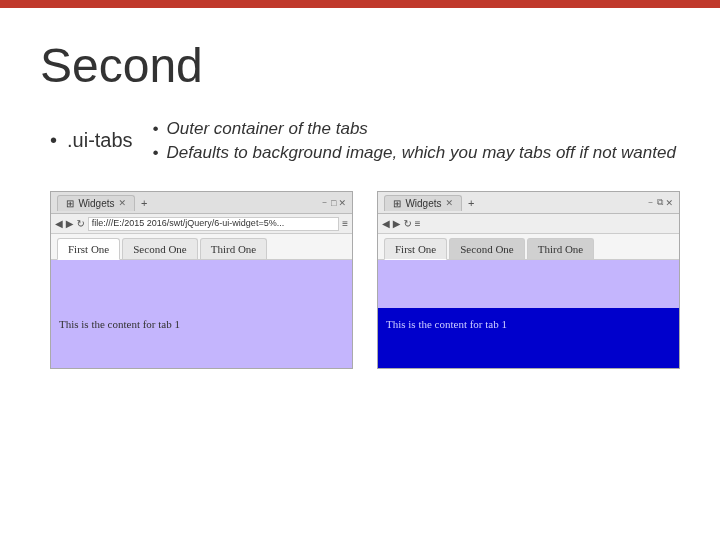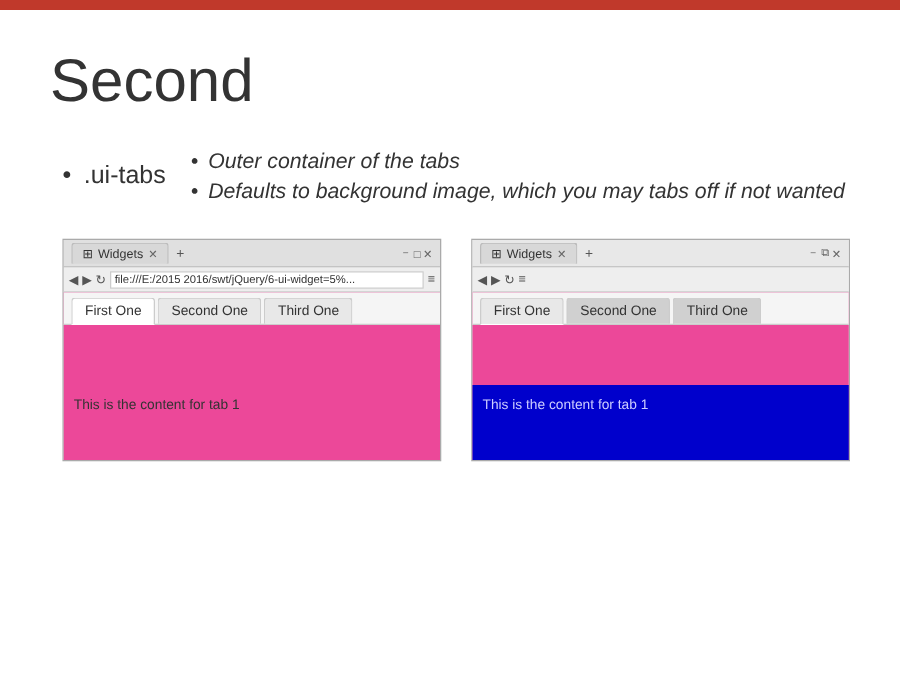--- a/index.html
+++ b/index.html
@@ -144,22 +144,23 @@
       color: #333;
       padding: 0 3px;
       overflow: hidden;
       white-space: nowrap;
       text-overflow: ellipsis;
       display: flex;
       align-items: flex-start;
     }
 
     .browser-body {
-      background: #ec4899;
+      background: #c4b5fd;
       padding: 0;
+      font-family: Liberation Serif, serif;
     }
 
     .tabs-nav {
       display: flex;
       border-bottom: 1px solid #cccccc;
       background: #f5f5f5;
       padding: 4px 6px 0 6px;
       gap: 2px;
     }
 

